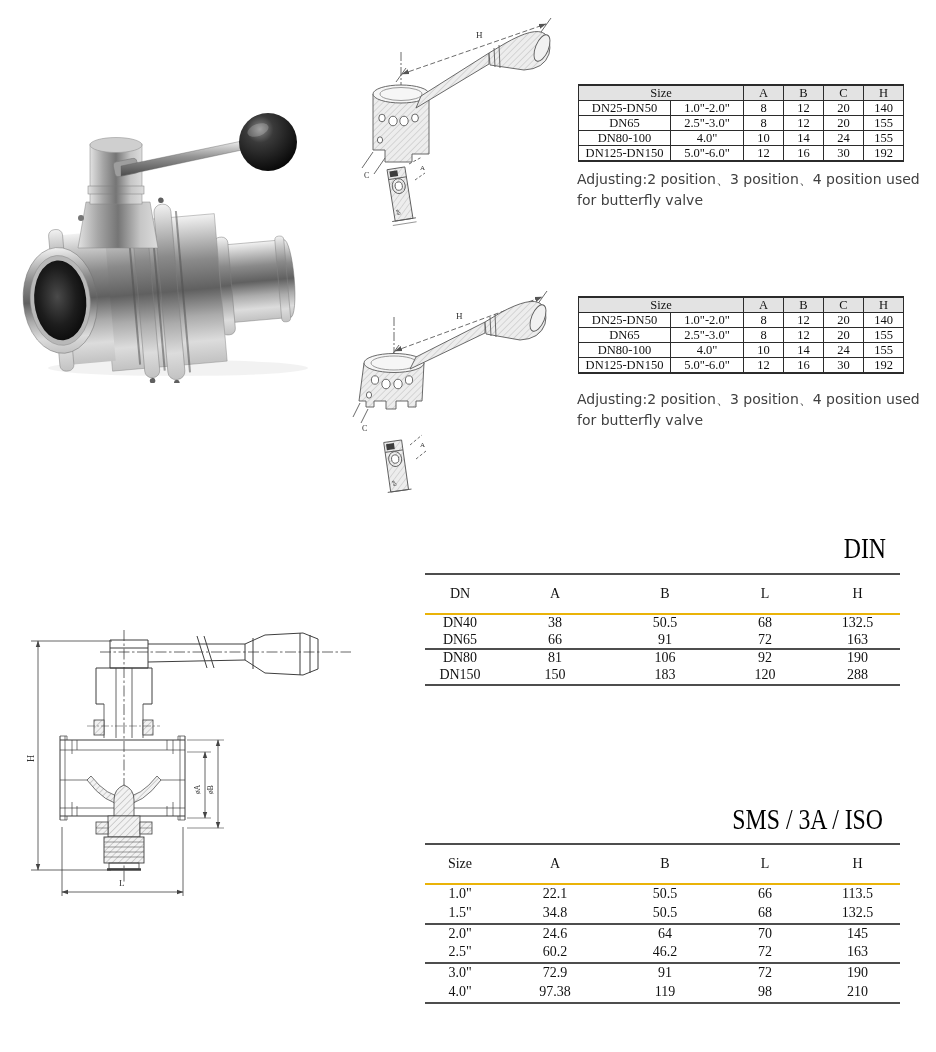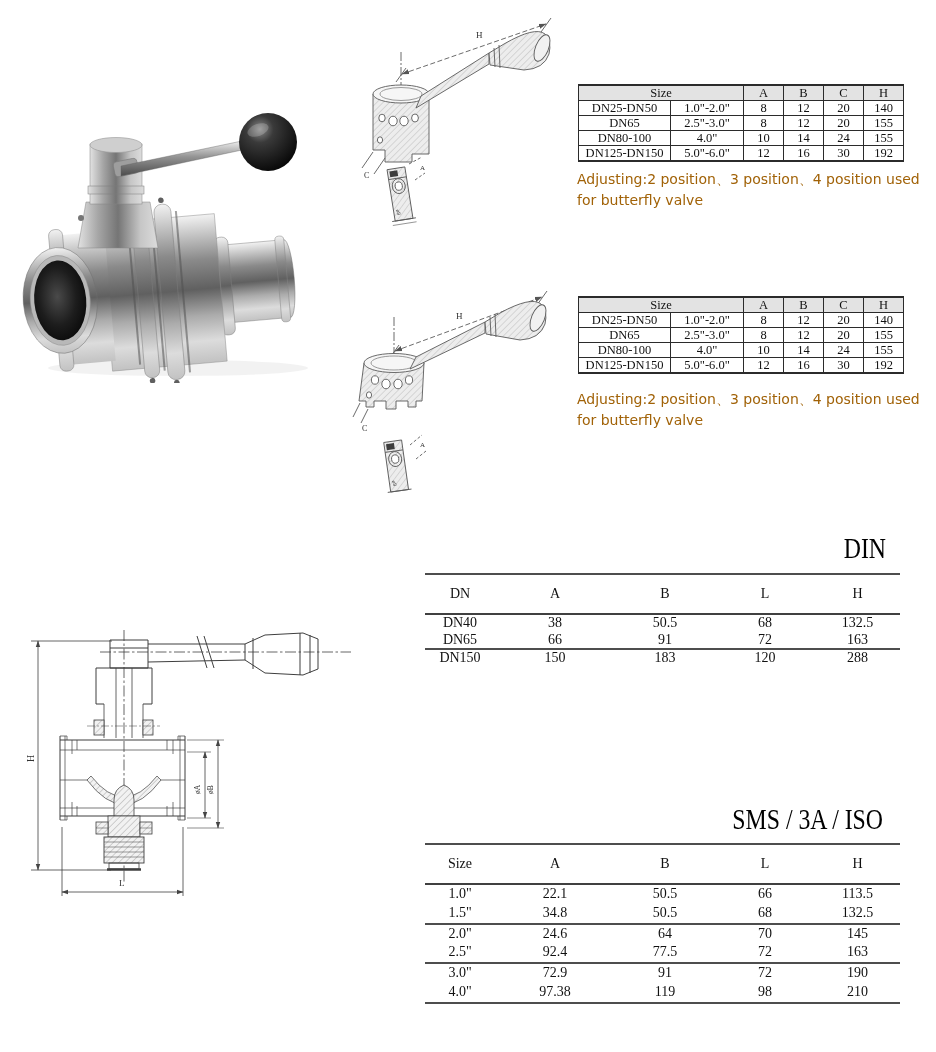--- a/index.html
+++ b/index.html
@@ -1,23 +1,23 @@
 <!DOCTYPE html>
 <html><head>
 <meta charset="utf-8">
 <style>
 html,body{margin:0;padding:0;}
 body{width:936px;height:1052px;background:#fff;position:relative;font-family:"Liberation Serif",serif;color:#111;overflow:hidden;}
 .abs{position:absolute;}
 table.spec{border-collapse:collapse;table-layout:fixed;border-top:2px solid #2b2b2b;border-bottom:2px solid #2b2b2b;}
 table.spec th,table.spec td{border:1px solid #2b2b2b;text-align:center;padding:0;font-weight:normal;font-size:12.5px;height:14px;line-height:14px;white-space:nowrap;overflow:hidden;}
 table.spec thead th{background:#e3e3e3;}
-.note{font-family:"DejaVu Sans",sans-serif;font-size:14px;line-height:21px;color:#a16207;}
+.note{font-family:"DejaVu Sans",sans-serif;font-size:14px;line-height:21px;color:#404040;}
 table.dim{border-collapse:collapse;table-layout:fixed;width:475px;font-size:14px;}
-table.dim th{font-weight:normal;font-size:14px;height:36px;vertical-align:middle;border-top:2.5px solid #4d4d4d;border-bottom:2px solid #404040;text-align:center;}
+table.dim th{font-weight:normal;font-size:14px;height:36px;vertical-align:middle;border-top:2.5px solid #4d4d4d;border-bottom:2px solid #eab308;text-align:center;}
 table.dim td{text-align:center;height:16.7px;line-height:16.7px;padding:0;}
 table.dim tbody tr:nth-child(even) td{border-bottom:2px solid #4d4d4d;}
 table.sms td{height:18.8px;line-height:18.8px;}
 .title{font-family:"Liberation Serif",serif;font-size:29px;color:#000;transform:scaleX(.82);transform-origin:100% 50%;text-align:right;white-space:nowrap;}
 svg text{font-family:"Liberation Serif",serif;fill:#333;}
 </style>
 </head>
 <body>
 
 <svg class="abs" style="left:18px;top:98px" width="322" height="285" viewBox="0 0 322 285">
@@ -325,20 +325,27 @@
         <td>132.5</td>
       </tr>
       <tr>
         <td>DN65</td>
         <td>66</td>
         <td>91</td>
         <td>72</td>
         <td>163</td>
       </tr>
       <tr>
+        <td>DN80</td>
+        <td>81</td>
+        <td>106</td>
+        <td>92</td>
+        <td>190</td>
+      </tr>
+      <tr>
         <td>DN150</td>
         <td>150</td>
         <td>183</td>
         <td>120</td>
         <td>288</td>
       </tr>
     </tbody>
 </table>
 
 <div class="title abs" style="left:650px;top:803px;width:233px">SMS / 3A / ISO</div>
@@ -376,22 +383,22 @@
       </tr>
       <tr>
         <td>2.0"</td>
         <td>24.6</td>
         <td>64</td>
         <td>70</td>
         <td>145</td>
       </tr>
       <tr>
         <td>2.5"</td>
-        <td>92.4</td>
-        <td>77.5</td>
+        <td>60.2</td>
+        <td>46.2</td>
         <td>72</td>
         <td>163</td>
       </tr>
       <tr>
         <td>3.0"</td>
         <td>72.9</td>
         <td>91</td>
         <td>72</td>
         <td>190</td>
       </tr>

